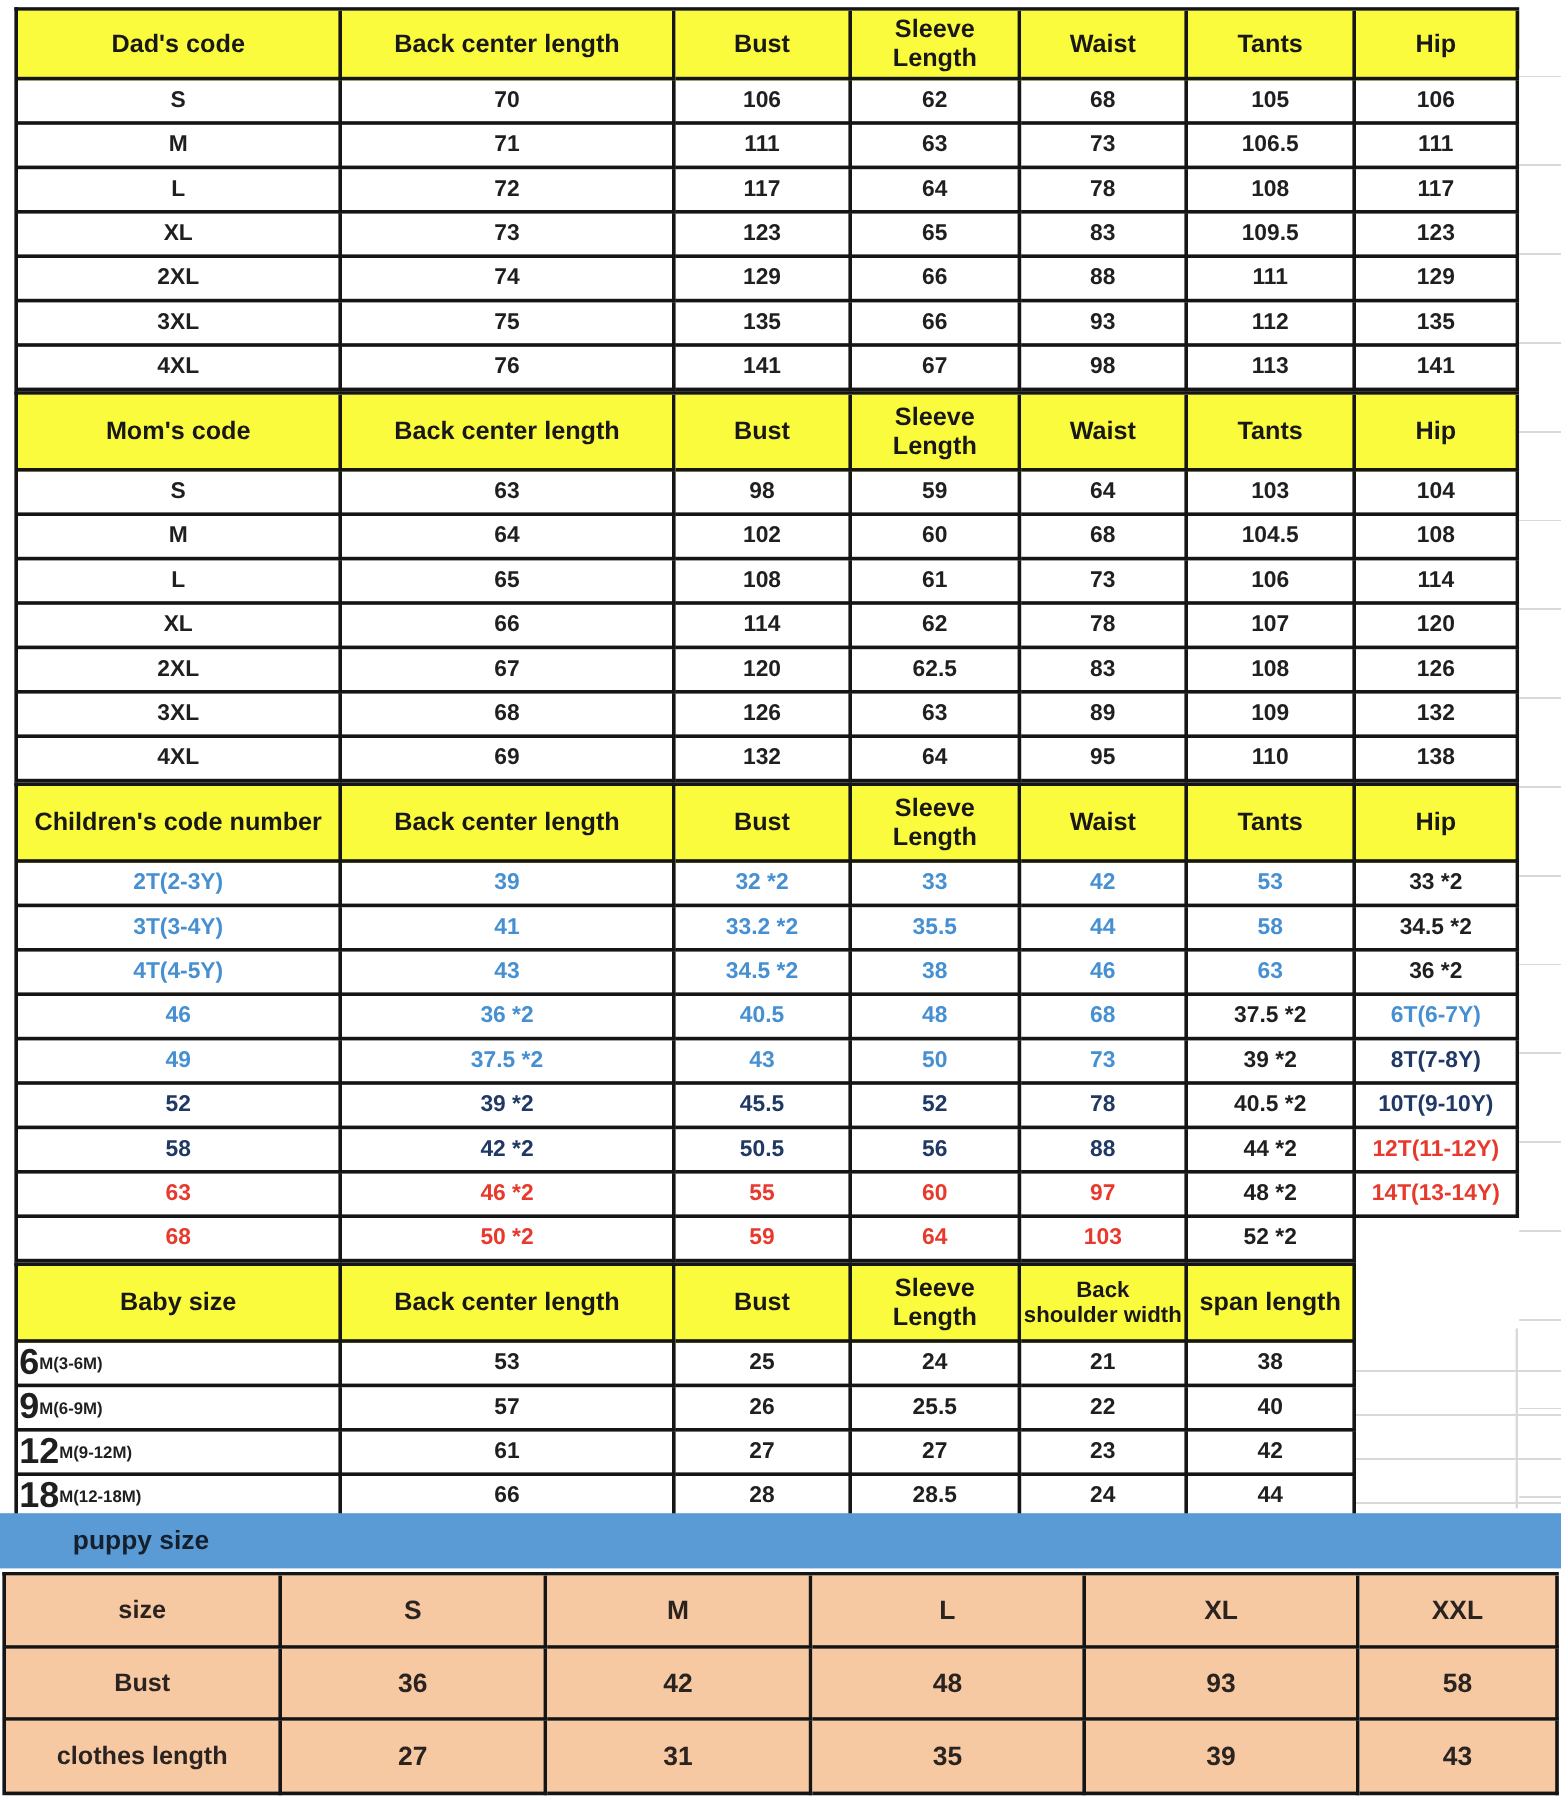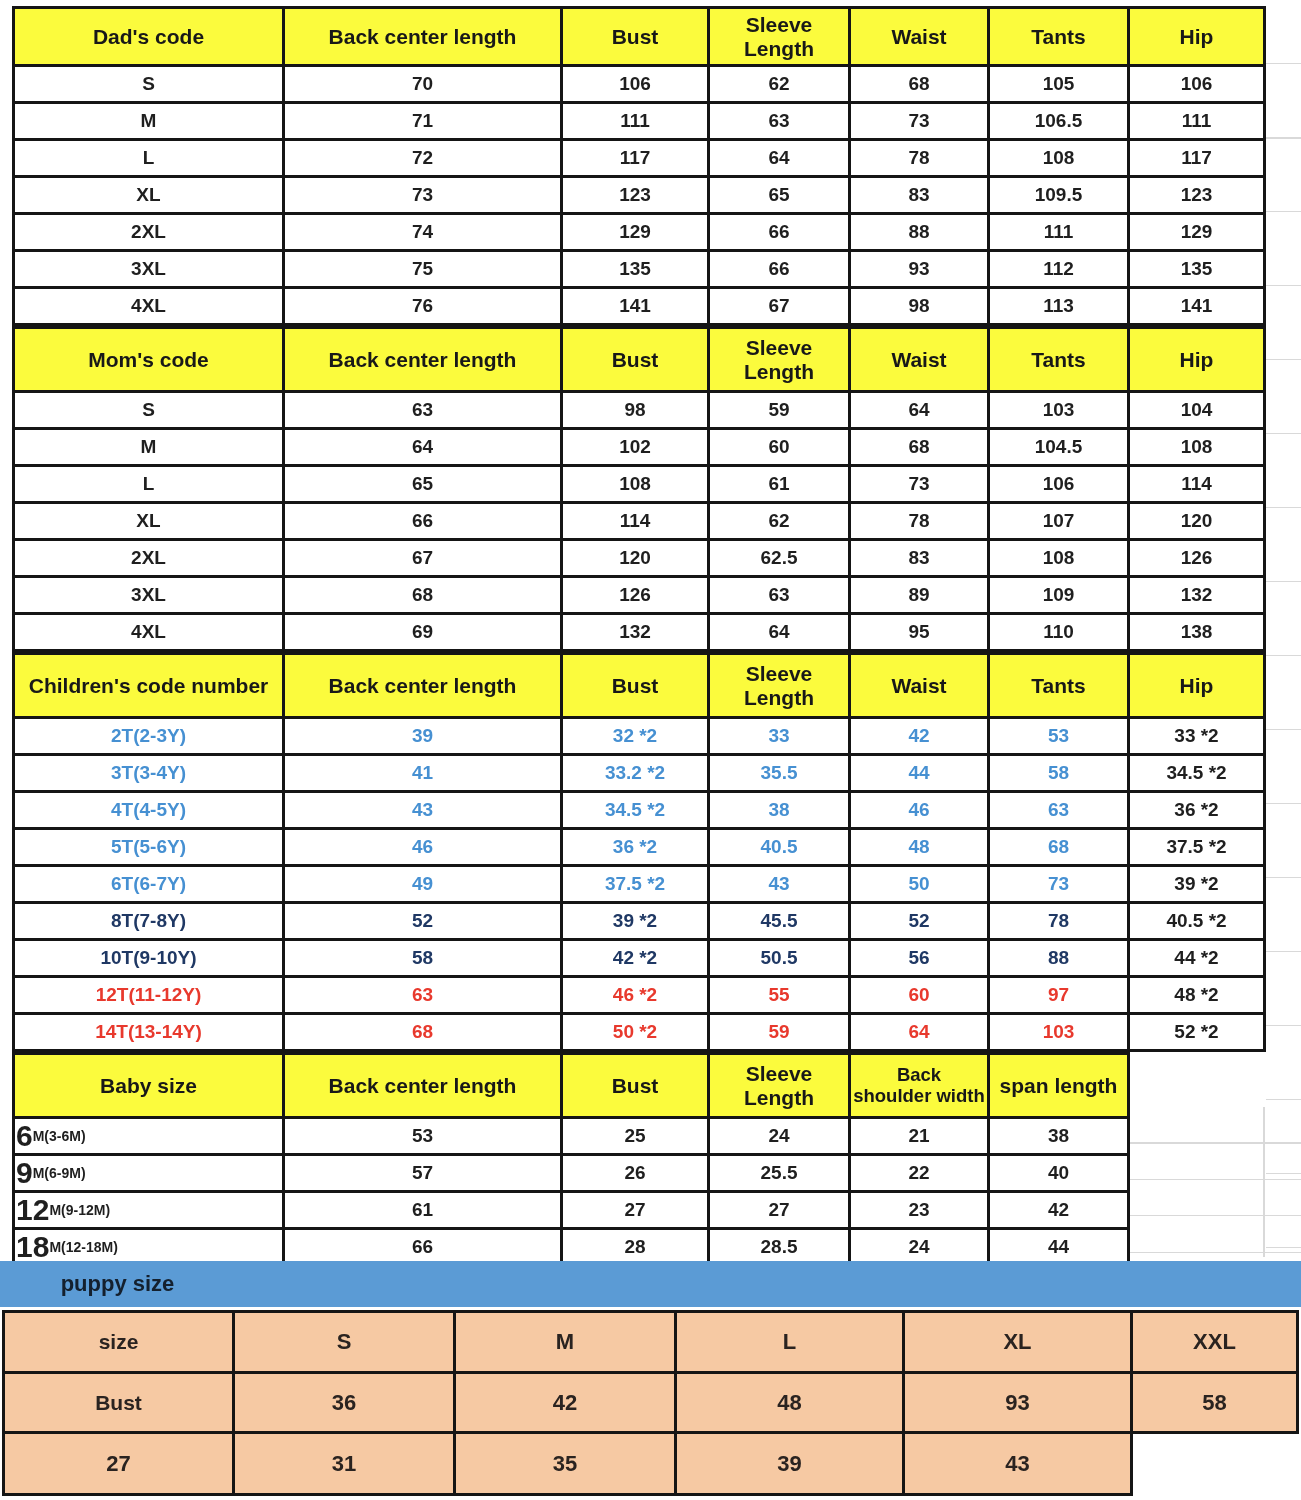--- a/index.html
+++ b/index.html
@@ -187,21 +187,20 @@
         <div class="gcell val c-blue">44</div>
         <div class="gcell val c-blue">58</div>
         <div class="gcell val c-black">34.5 *2</div>
         <div class="gcell val c-blue">4T(4-5Y)</div>
         <div class="gcell val c-blue">43</div>
         <div class="gcell val c-blue">34.5 *2</div>
         <div class="gcell val c-blue">38</div>
         <div class="gcell val c-blue">46</div>
         <div class="gcell val c-blue">63</div>
         <div class="gcell val c-black">36 *2</div>
-        <div class="gcell val c-blue">5T(5-6Y)</div>
         <div class="gcell val c-blue">46</div>
         <div class="gcell val c-blue">36 *2</div>
         <div class="gcell val c-blue">40.5</div>
         <div class="gcell val c-blue">48</div>
         <div class="gcell val c-blue">68</div>
         <div class="gcell val c-black">37.5 *2</div>
         <div class="gcell val c-blue">6T(6-7Y)</div>
         <div class="gcell val c-blue">49</div>
         <div class="gcell val c-blue">37.5 *2</div>
         <div class="gcell val c-blue">43</div>
@@ -282,20 +281,21 @@
       <div class="gcell pcell">M</div>
       <div class="gcell pcell">L</div>
       <div class="gcell pcell">XL</div>
       <div class="gcell pcell">XXL</div>
       <div class="gcell pcell plabel">Bust</div>
       <div class="gcell pcell">36</div>
       <div class="gcell pcell">42</div>
       <div class="gcell pcell">48</div>
       <div class="gcell pcell">93</div>
       <div class="gcell pcell">58</div>
+      <div class="gcell pcell plabel">clothes length</div>
       <div class="gcell pcell">27</div>
       <div class="gcell pcell">31</div>
       <div class="gcell pcell">35</div>
       <div class="gcell pcell">39</div>
       <div class="gcell pcell">43</div>
     </div>
 
   <div id="margin-grid-right"></div>
   <div id="baby-side-grid"></div>
   <div id="baby-side-vline"></div>

